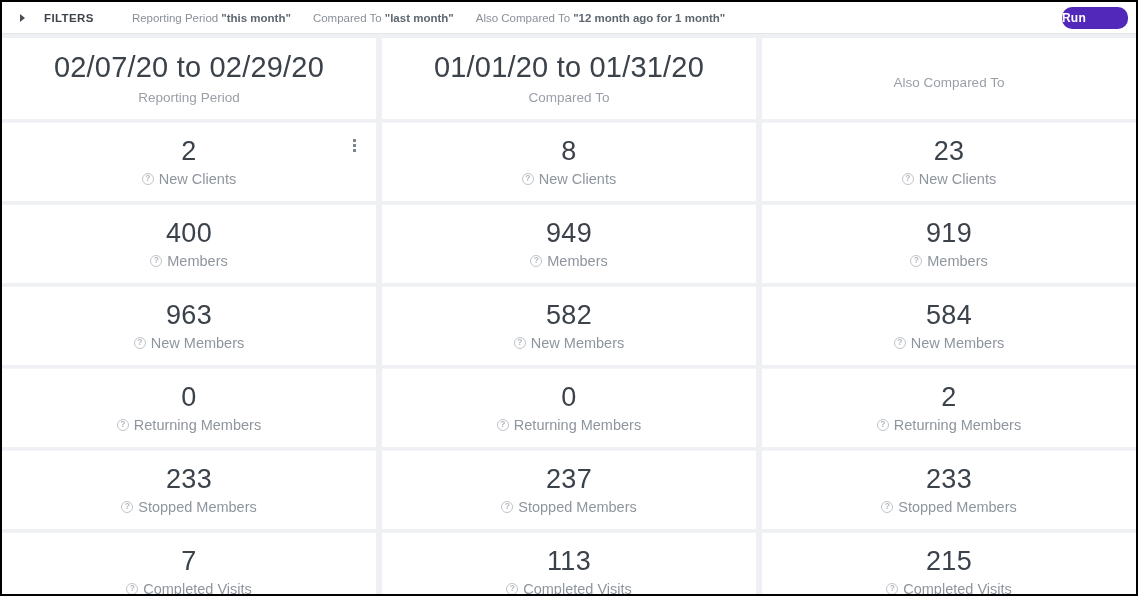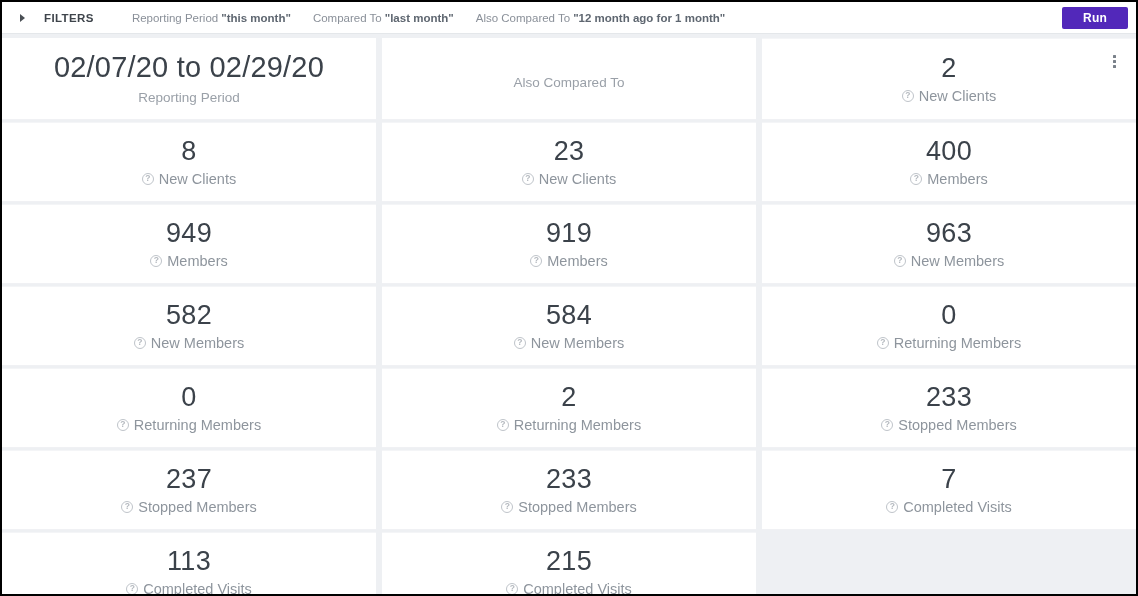--- a/index.html
+++ b/index.html
@@ -76,28 +76,28 @@
 
   .run-button {
     position: absolute;
     right: 8px;
     top: 5px;
     width: 66px;
     height: 22px;
     background: #5228ba;
     color: #ffffff;
     border: none;
-    border-radius: 2px;
+    border-radius: 10px;
     font-family: "Liberation Sans", sans-serif;
     font-size: 12px;
     font-weight: bold;
     letter-spacing: 0.2px;
     cursor: pointer;
     line-height: 22px;
-    text-align: center;
+    text-align: left;
     padding: 0;
   }
 
   
   .grid {
     flex: 1 1 auto;
     display: grid;
     grid-template-columns: repeat(3, 1fr);
     grid-auto-rows: 80px;
     grid-template-rows: 82px repeat(6, 80px);
@@ -217,20 +217,24 @@
     <button class="run-button">Run</button>
   </div>
 
   <div class="grid">
 
     <div class="cell header-cell">
       <div class="period-value">02/07/20 to 02/29/20</div>
       <div class="period-label">Reporting Period</div>
     </div>
     <div class="cell header-cell">
+      <div class="period-value">01/01/20 to 01/31/20</div>
+      <div class="period-label">Compared To</div>
+    </div>
+    <div class="cell header-cell">
       <div class="period-label">Also Compared To</div>
     </div>
 
     <div class="cell">
       <div class="metric-value">2</div>
       <div class="metric-label">
         <span class="help-icon">?</span>
         <span>New Clients</span>
       </div>
       <div class="kebab">

